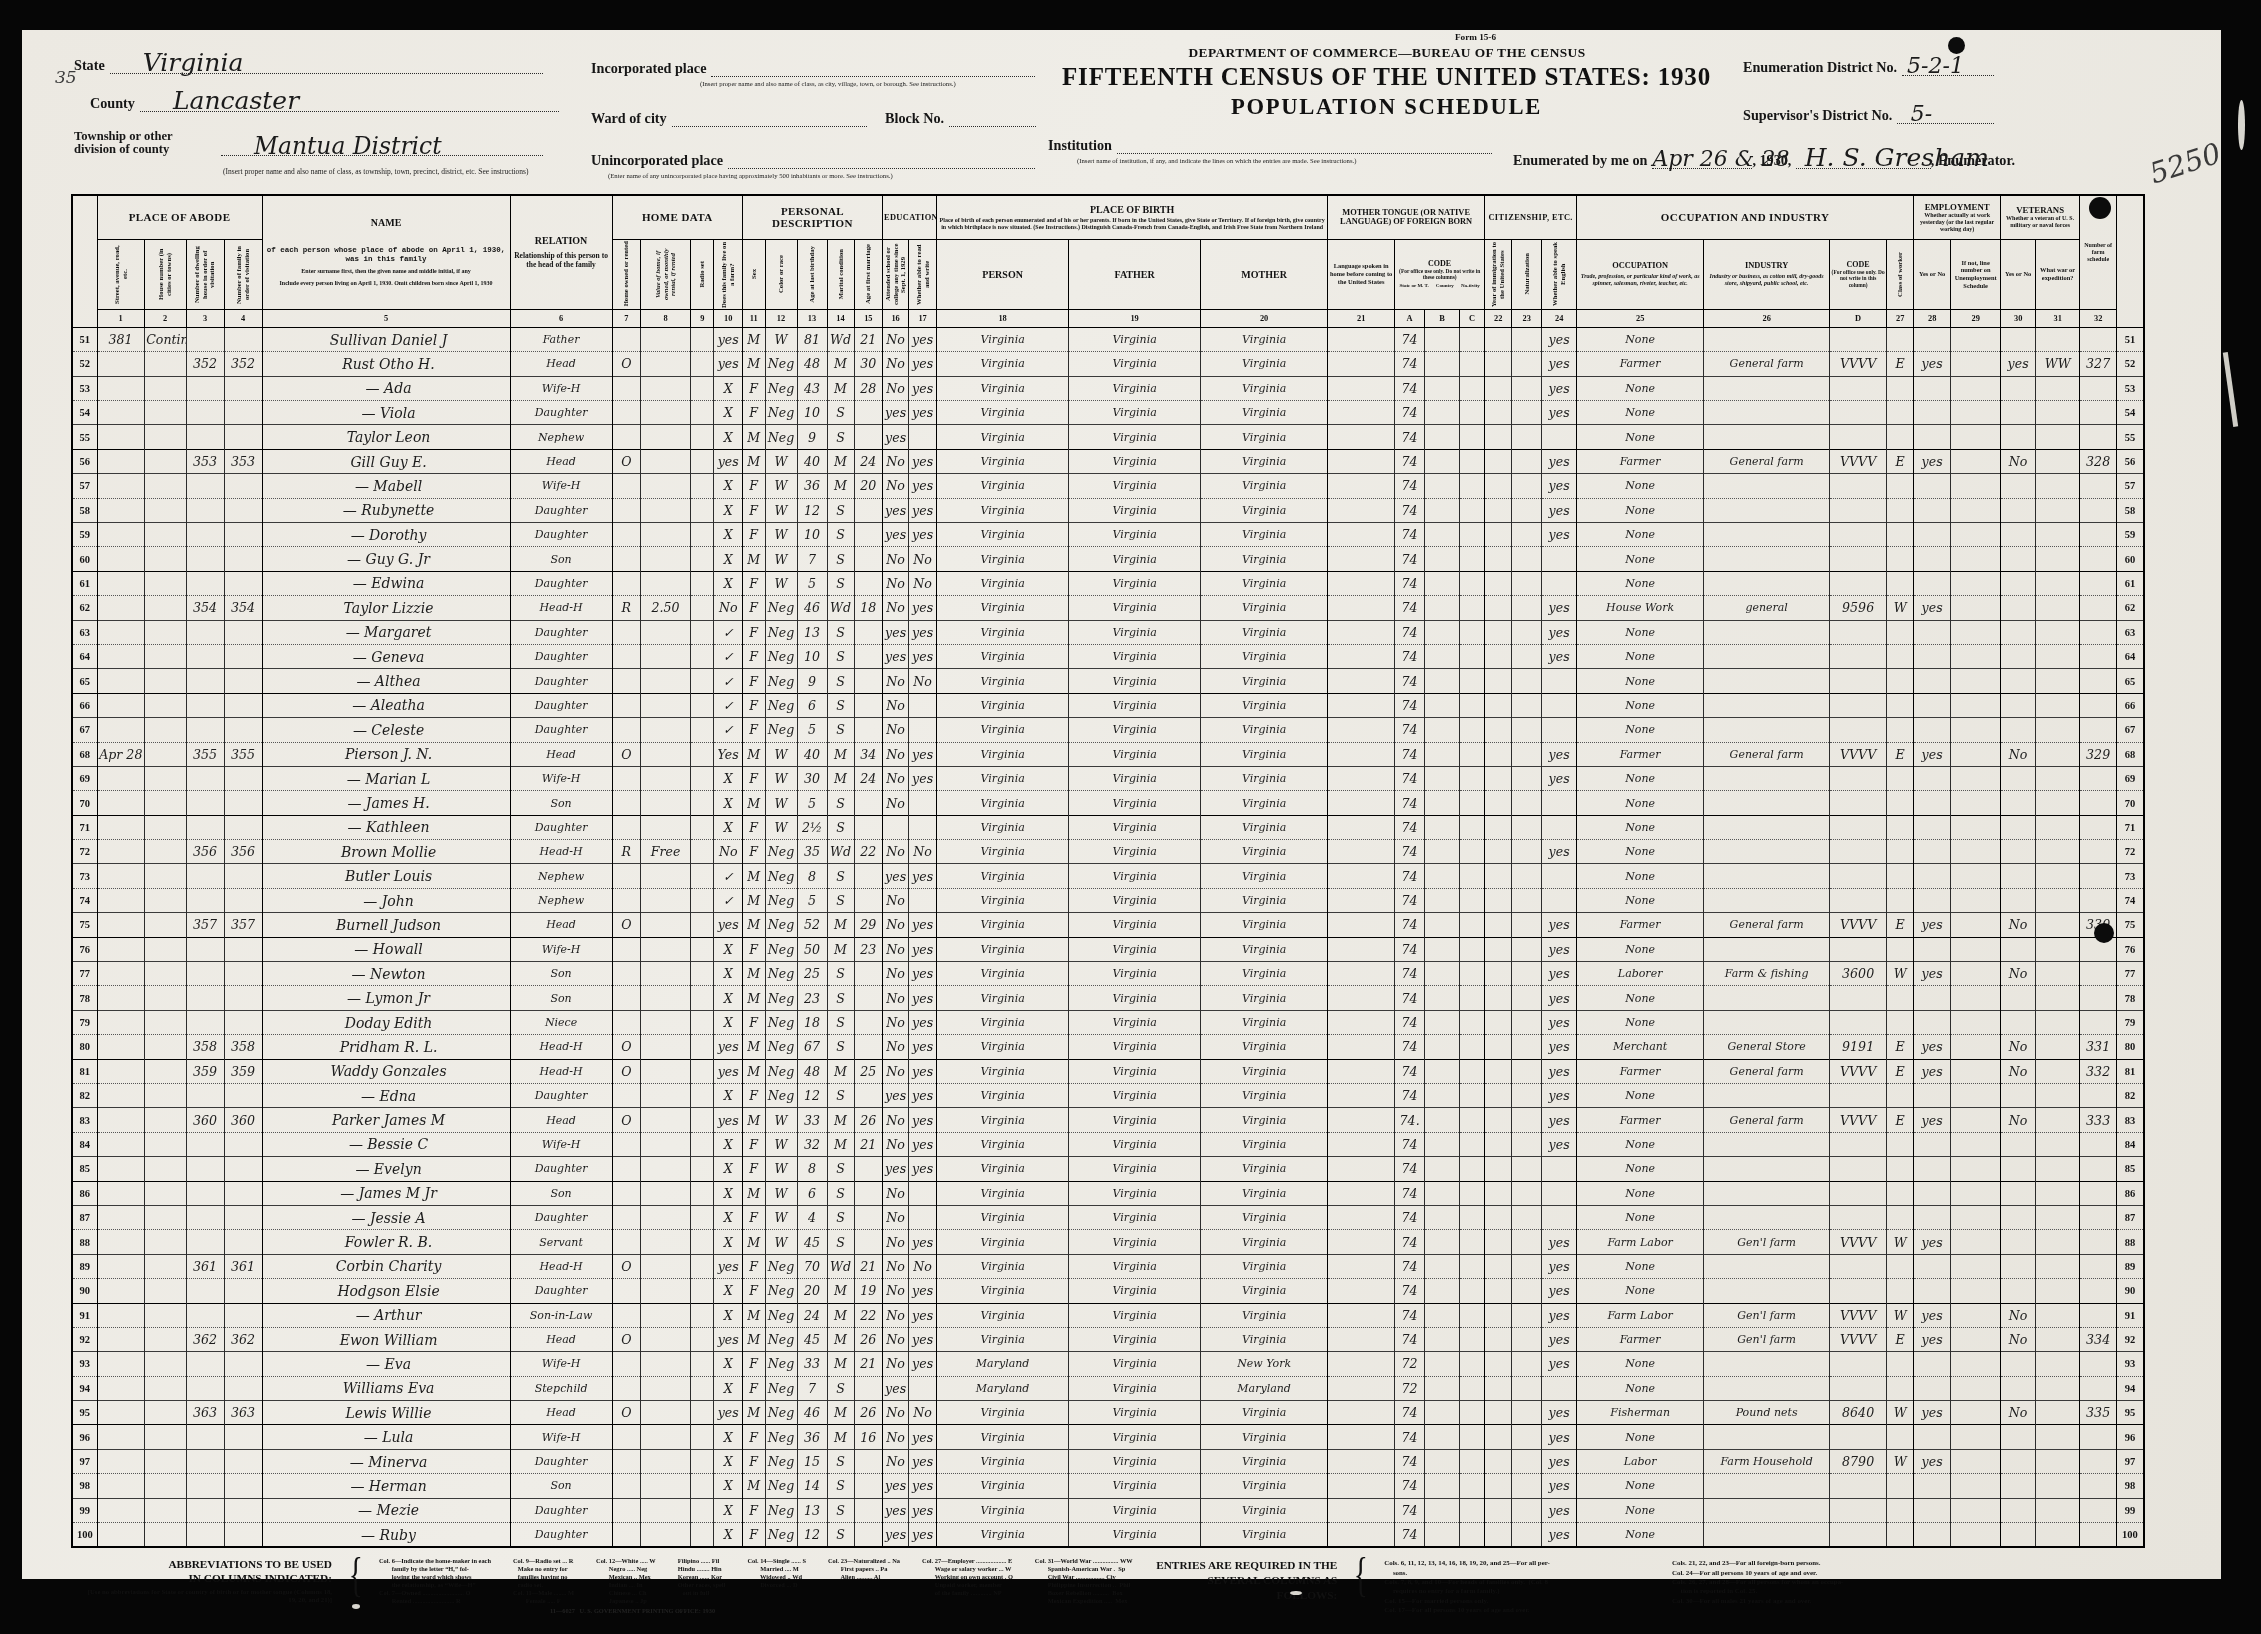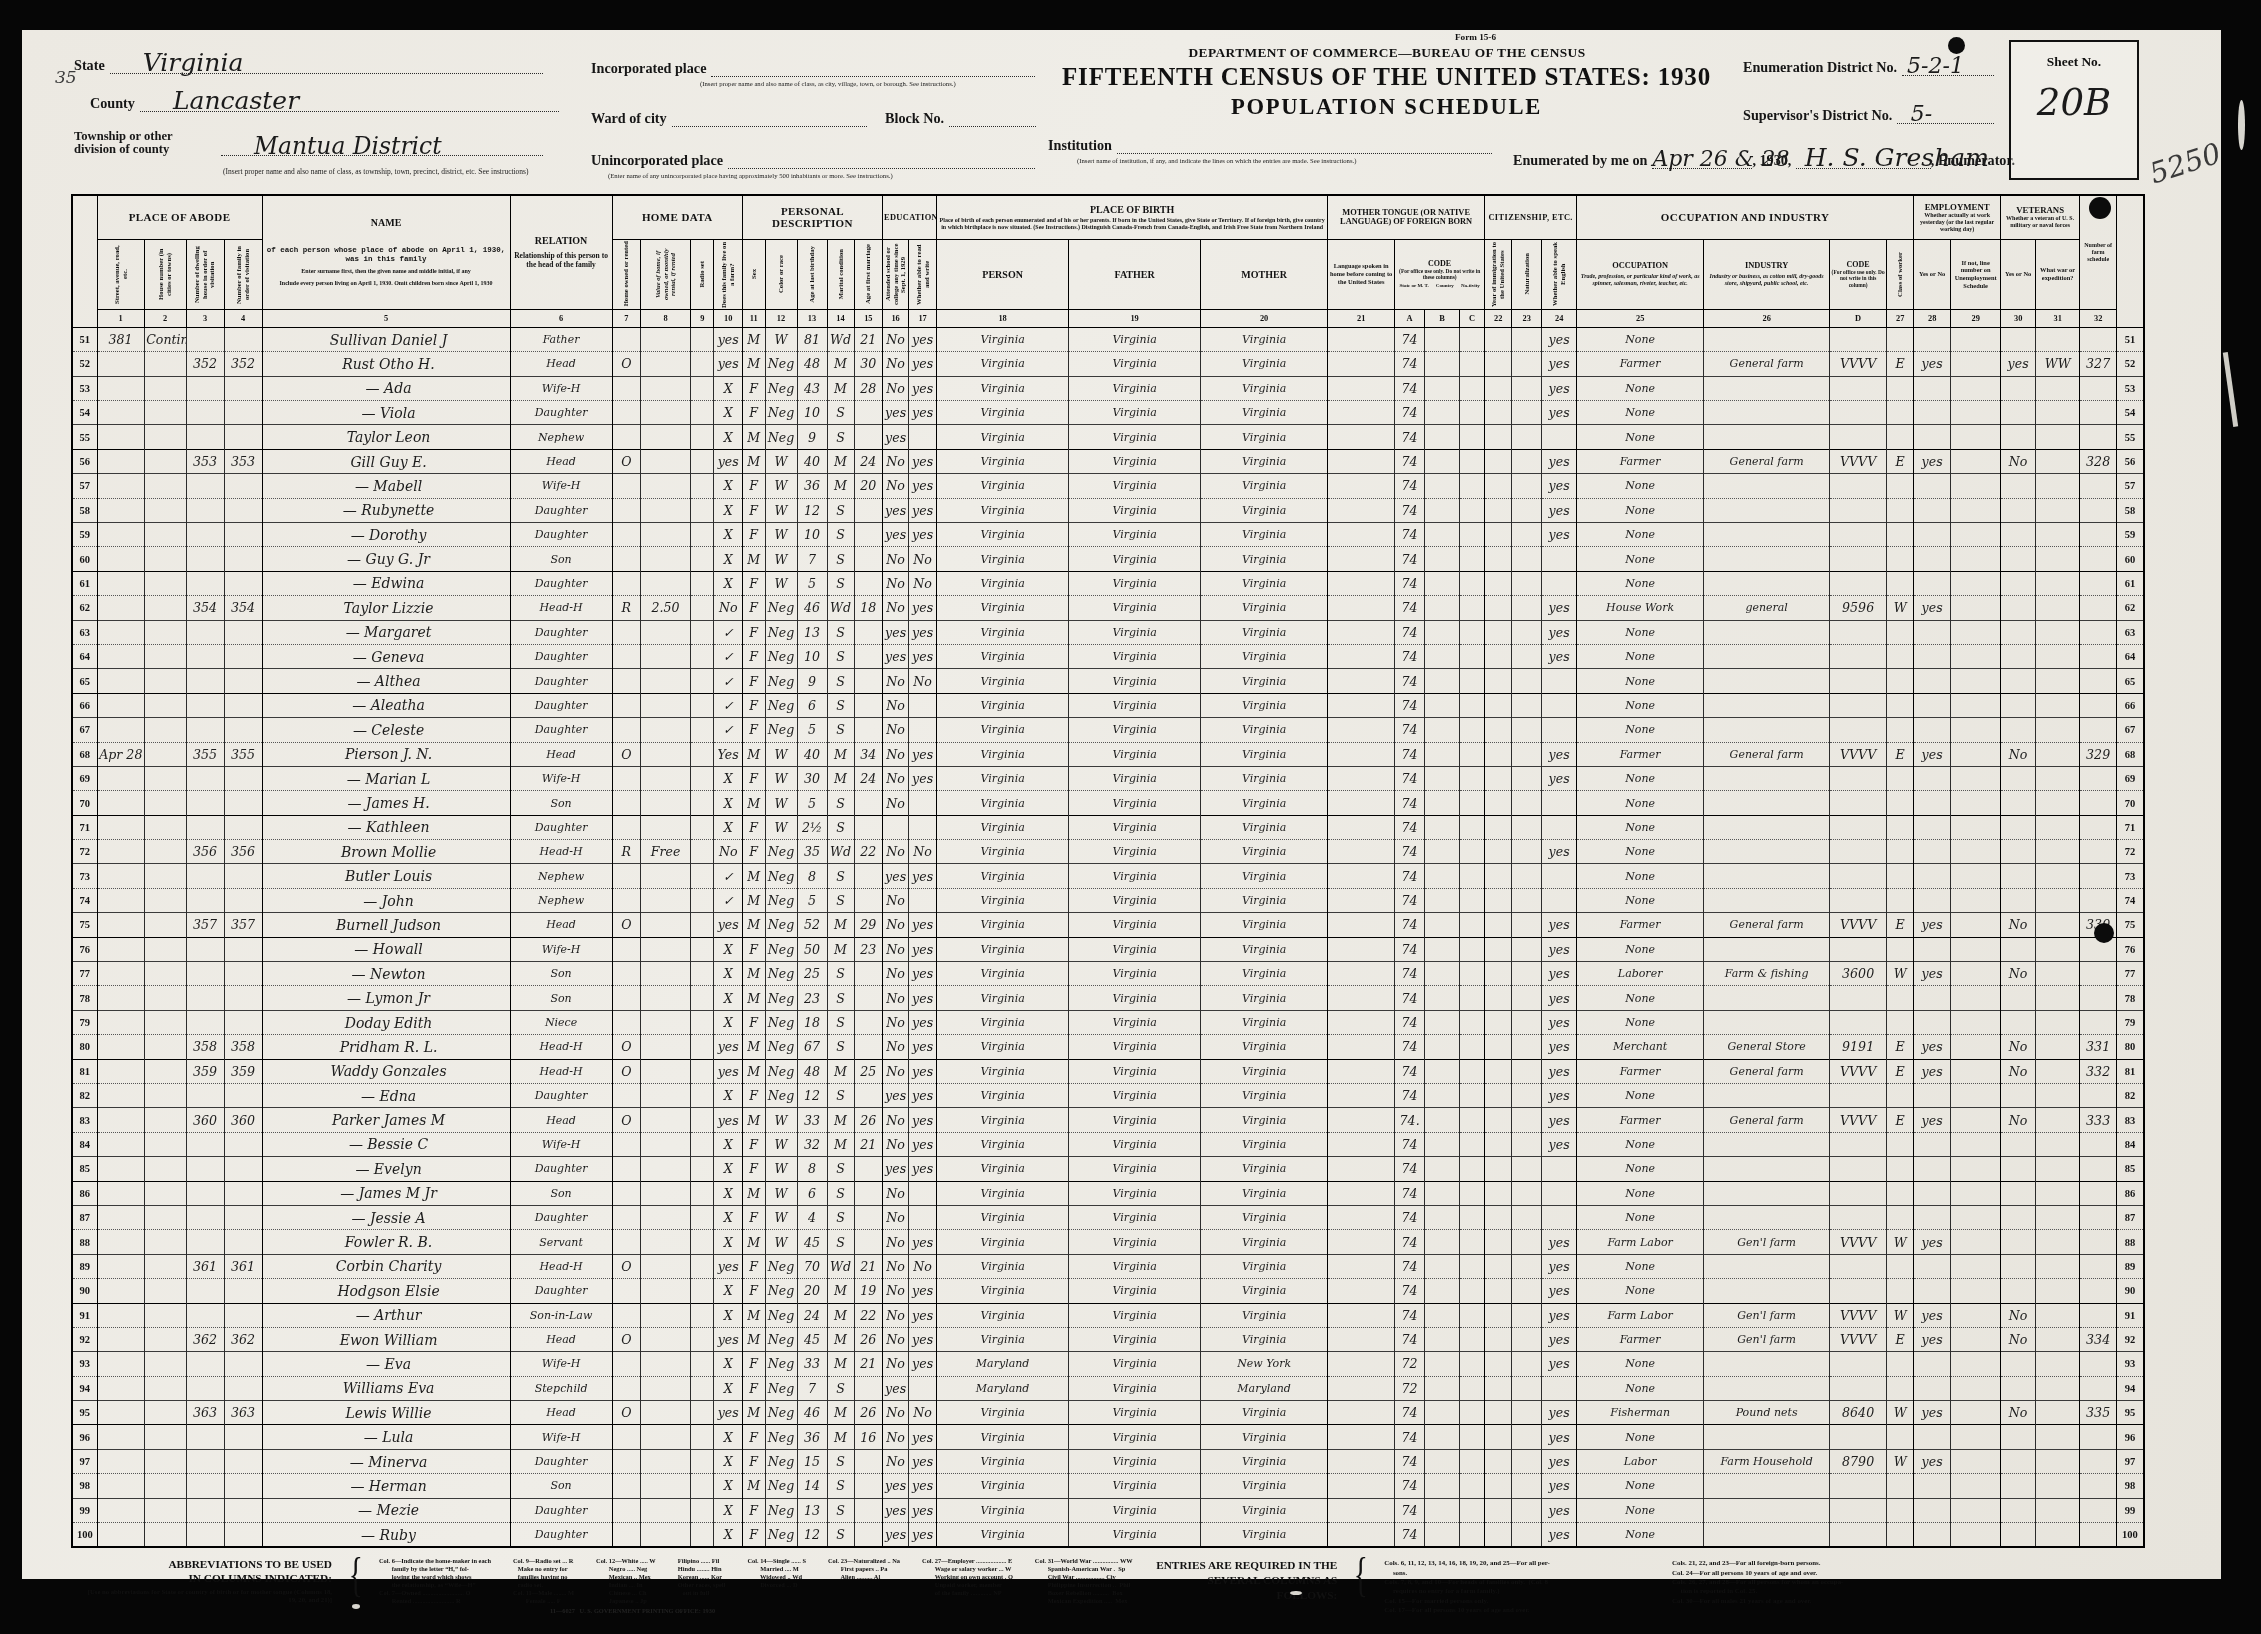--- a/index.html
+++ b/index.html
@@ -146,24 +146,20 @@
           <span class="hv hw" style="font-size:22px;left:5px;">5-2-1</span>
         </span>
     </div>
     <div class="fld" style="left:1721px;top:77px;width:251px;">
       <span class="lab ptxt">Supervisor's District No.</span>
       <span class="dots">
           <span class="hv hw" style="font-size:22px;left:13.4px;">5-</span>
         </span>
     </div>
 
-    <div class="sheetbox">
-      <div class="sl">Sheet No.</div>
-      <div class="sv hw">20B</div>
-    </div>
     <div class="pencil" style="left:2127px;top:117px;font-size:28.5px;transform:rotate(-18deg);">5250</div>
   </div>
 
   <table>
     <colgroup>
       <col style="width:25px">
         <col style="width:47px">
         <col style="width:42px">
         <col style="width:38px">
         <col style="width:38px">

